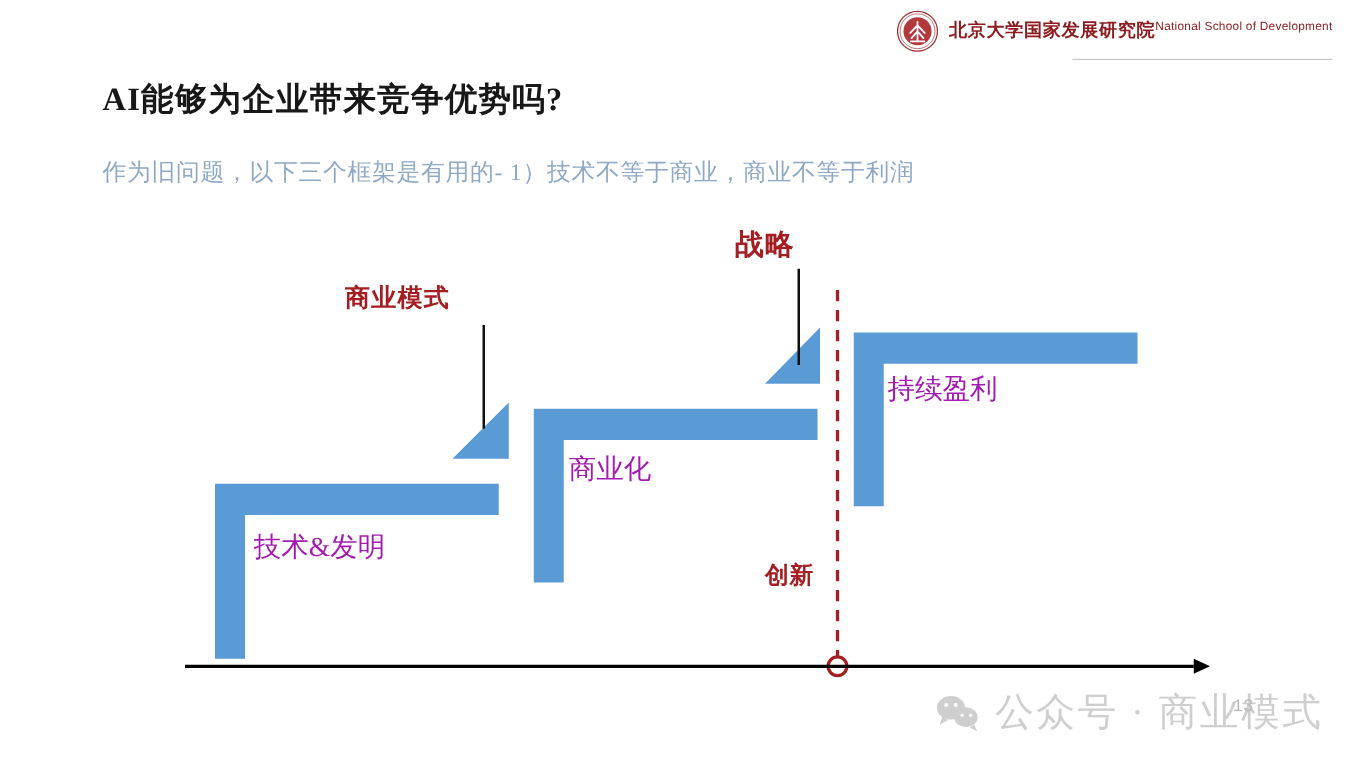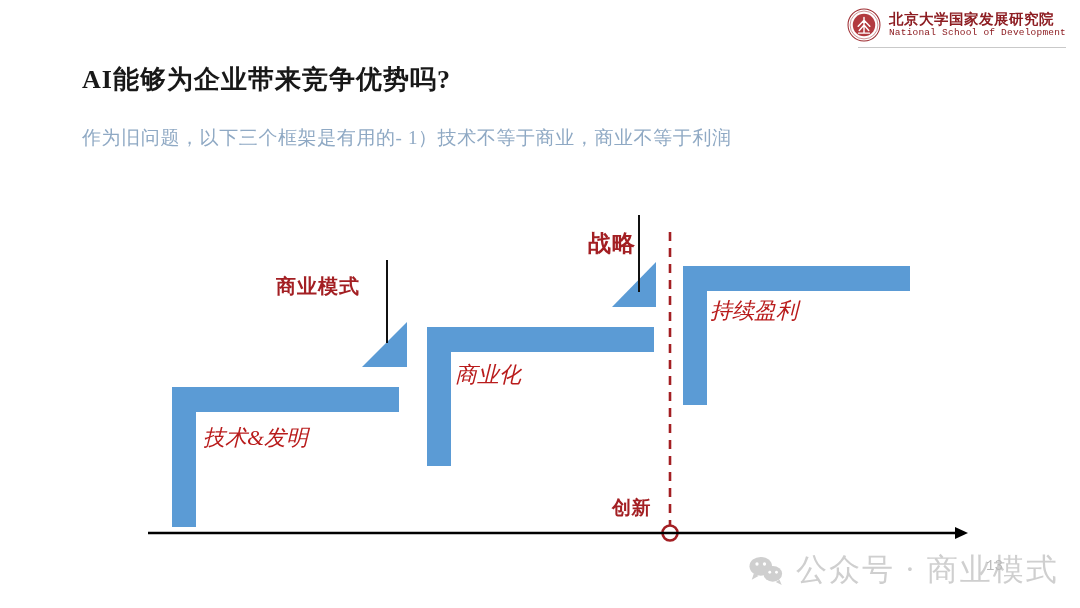--- a/index.html
+++ b/index.html
@@ -25,34 +25,34 @@
     align-items: center;
     gap: 8px;
   }
   .logo-seal {
     width: 34px;
     height: 34px;
     flex: 0 0 auto;
   }
   .logo-text {
     display: flex;
-    flex-direction: column;
+    flex-direction: row;
     justify-content: flex-end;
     line-height: 1.15;
   }
   .logo-cn {
     font-family: "Liberation Serif", "DejaVu Serif", serif;
     font-size: 14.5px;
     font-weight: 700;
     color: #8d1d22;
     letter-spacing: 0.5px;
     white-space: nowrap;
   }
   .logo-en {
-    font-family: Liberation Mono, monospace;
+    font-family: Liberation Sans, sans-serif;
     font-size: 9.5px;
     font-weight: 400;
     color: #8d1d22;
     letter-spacing: 0.2px;
     white-space: nowrap;
   }
   .header-rule {
     position: absolute;
     top: 47px;
     right: 14px;
@@ -93,36 +93,34 @@
     top: 0;
     width: 1080px;
     height: 608px;
   }
 
   
   .step-label {
     position: absolute;
     font-family: "Liberation Serif", "DejaVu Serif", serif;
     font-size: 22px;
-    color: #b91c1c;
-    white-space: nowrap;
-    font-style: italic;
+    color: #a21caf;
+    white-space: nowrap;
   }
   .step-label.s1 { left: 203px; top: 423px; }
   .step-label.s2 { left: 455px; top: 360px; }
   .step-label.s3 { left: 710px; top: 296px; }
 
   
   .red-label {
     position: absolute;
     font-family: "Liberation Serif", "DejaVu Serif", serif;
     font-weight: 700;
     color: #a31f23;
     white-space: nowrap;
-    margin-top: 48px;
   }
   .red-label.biz-model { left: 276px; top: 225px; font-size: 20px; letter-spacing: 1px; }
   .red-label.strategy  { left: 588px; top: 180px; font-size: 23px; letter-spacing: 1px; }
   .red-label.innovation{ left: 612px; top: 447px; font-size: 19px; letter-spacing: 0.5px; text-align: right; }
 
   
   .watermark {
     position: absolute;
     left: 748px;
     top: 549px;

